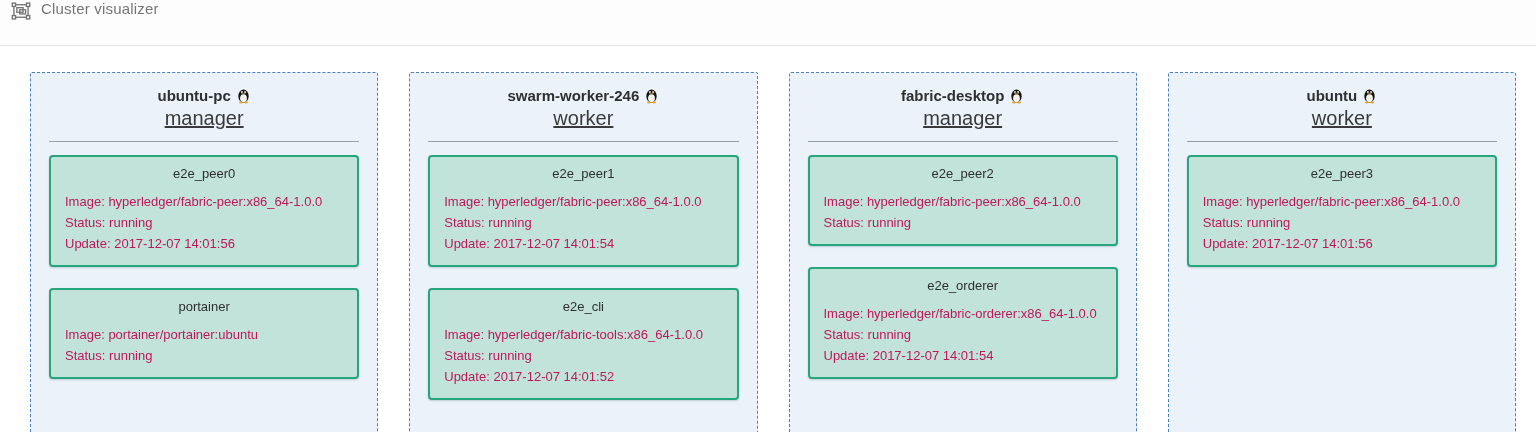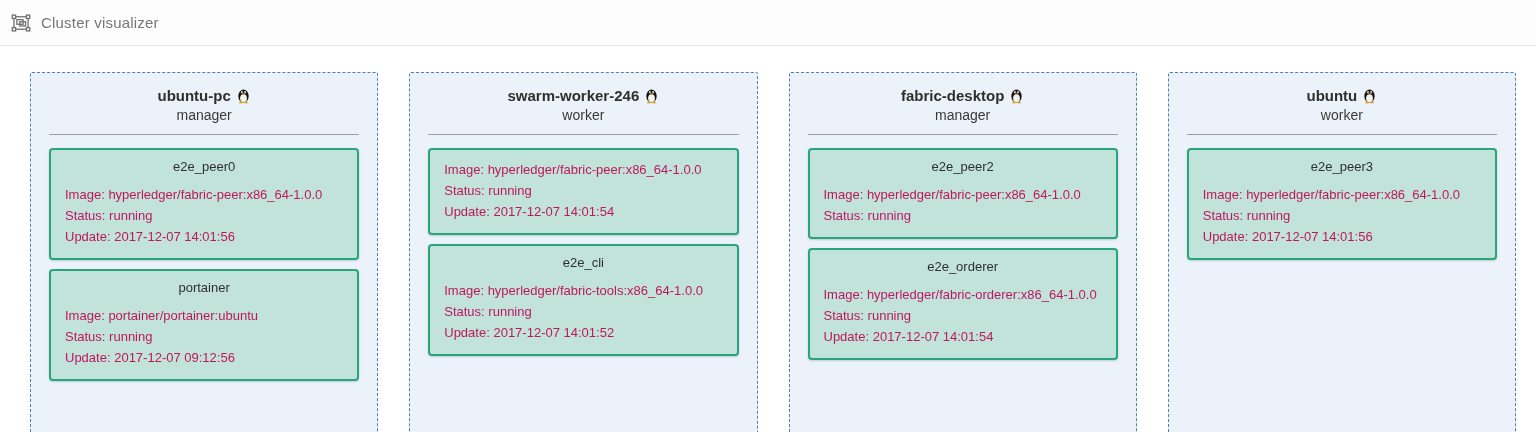--- a/index.html
+++ b/index.html
@@ -7,21 +7,20 @@
     width: 1536px; height: 432px;
     background: #ffffff;
     font-family: "Liberation Sans", "DejaVu Sans", sans-serif;
     overflow: hidden;
   }
   .topbar {
     height: 46px;
     background: #fdfdfd;
     border-bottom: 1px solid #e4e4e4;
     display: flex;
-    align-items: center;
     padding-left: 10px;
   }
   .topbar .icon-wrap {
     width: 22px; height: 22px;
     margin-right: 9px;
     display: inline-flex;
     align-items: center;
     justify-content: center;
   }
   .topbar-title {
@@ -46,35 +45,36 @@
   .node-header { text-align: center; color: #333; }
   .node-name {
     font-size: 15px;
     font-weight: bold;
     color: #2f2f2f;
     display: inline-flex;
     align-items: center;
     gap: 5px;
   }
   .node-role {
-    font-size: 14px;
+    font-size: 20px;
     color: #3a3a3a;
     margin-top: 2px;
+    text-decoration: underline;
   }
   .node-sep {
     border: none;
     border-top: 1px solid #97a1ab;
     margin: 11px 0 13px 0;
   }
   .task {
     background: #c2e3da;
     border: 2px solid #27a57d;
     border-radius: 4px;
     padding: 9px 14px 11px 14px;
-    margin-bottom: 9px;
+    margin-bottom: 21px;
     box-shadow: 0 1px 2px rgba(60,90,110,0.25);
     color: #333;
   }
   .task-name {
     text-align: center;
     font-size: 13px;
     color: #2f2f2f;
     margin-bottom: 10px;
   }
   .task-line {
@@ -128,21 +128,20 @@
     <div class="task-name">e2e_peer0</div>
     <div class="task-line"><span class="lbl-image">Image:</span> <span class="val-image">hyperledger/fabric-peer:x86_64-1.0.0</span></div>
     <div class="task-line"><span class="lbl-status">Status:</span> <span class="val-status">running</span></div>
     <div class="task-line"><span class="lbl-update">Update:</span> <span class="val-update">2017-12-07 14:01:56</span></div>
   </div>
 
   <div class="task">
     <div class="task-name">portainer</div>
     <div class="task-line"><span class="lbl-image">Image:</span> <span class="val-image">portainer/portainer:ubuntu</span></div>
     <div class="task-line"><span class="lbl-status">Status:</span> <span class="val-status">running</span></div>
-    <div class="task-line"><span class="lbl-update">Update:</span> <span class="val-update">2017-12-07 09:12:56</span></div>
   </div>
 </div>
   </div>
 
   <div class="node">
     <div class="node-header">
       <div class="node-name">
         <span class="nn">swarm-worker-246</span>
         <svg class="penguin" viewBox="0 0 24 26">
           <ellipse cx="12" cy="14" rx="8.2" ry="10.5" fill="#14130f"></ellipse>
@@ -154,20 +153,21 @@
           <polygon points="9.6,9.6 14.4,9.6 12,12.2" fill="#e9a221"></polygon>
           <ellipse cx="7.8" cy="24" rx="3" ry="1.6" fill="#e9a221"></ellipse>
           <ellipse cx="16.2" cy="24" rx="3" ry="1.6" fill="#e9a221"></ellipse>
         </svg>
       </div>
       <div class="node-role">worker</div>
     </div>
     <hr class="node-sep">
     <div class="tasks">
   <div class="task">
+    <div class="task-name">e2e_peer1</div>
     <div class="task-line"><span class="lbl-image">Image:</span> <span class="val-image">hyperledger/fabric-peer:x86_64-1.0.0</span></div>
     <div class="task-line"><span class="lbl-status">Status:</span> <span class="val-status">running</span></div>
     <div class="task-line"><span class="lbl-update">Update:</span> <span class="val-update">2017-12-07 14:01:54</span></div>
   </div>
 
   <div class="task">
     <div class="task-name">e2e_cli</div>
     <div class="task-line"><span class="lbl-image">Image:</span> <span class="val-image">hyperledger/fabric-tools:x86_64-1.0.0</span></div>
     <div class="task-line"><span class="lbl-status">Status:</span> <span class="val-status">running</span></div>
     <div class="task-line"><span class="lbl-update">Update:</span> <span class="val-update">2017-12-07 14:01:52</span></div>

